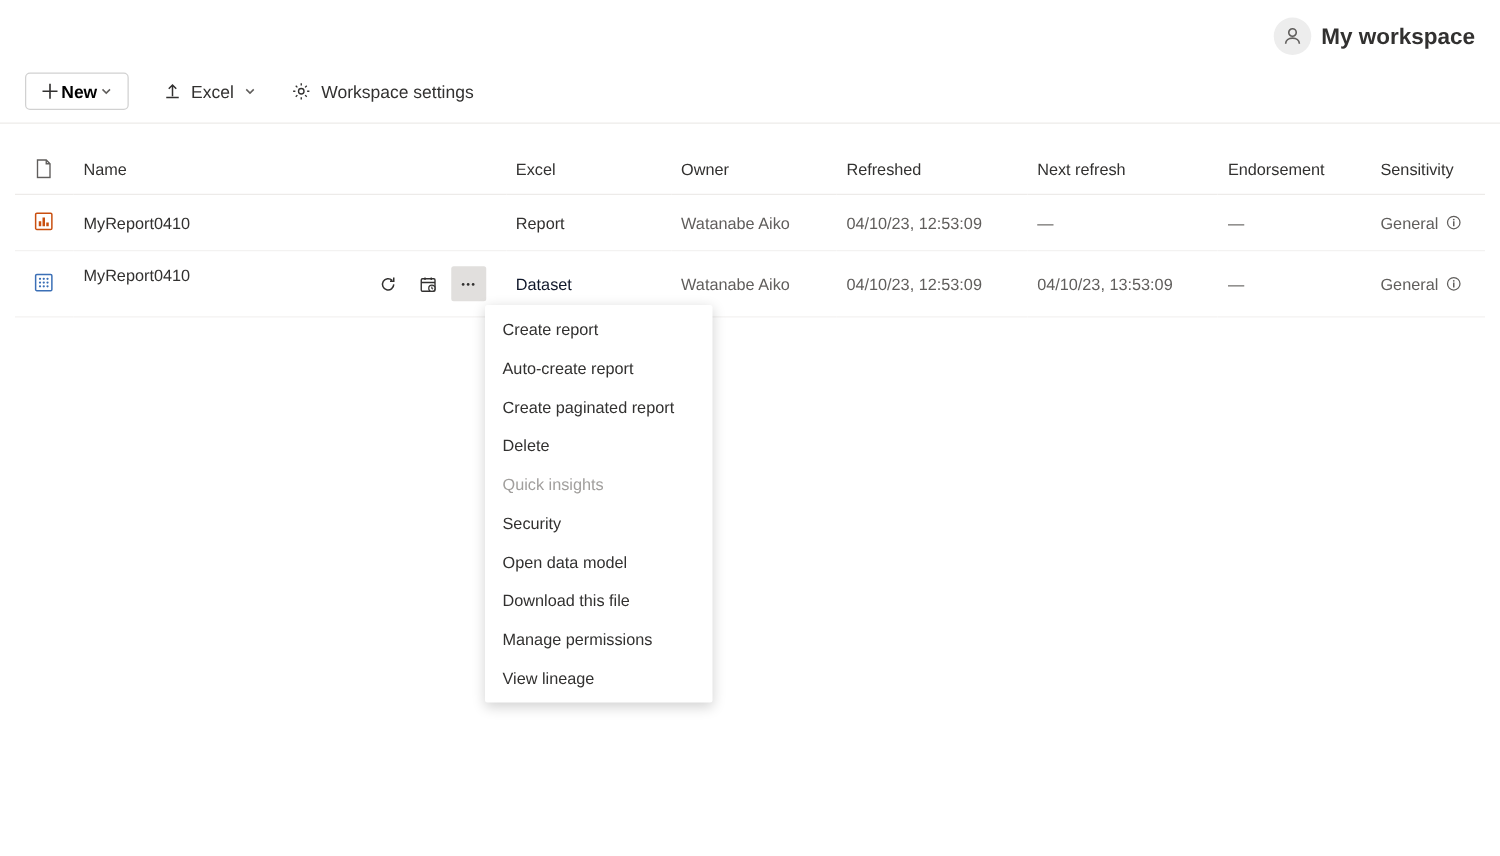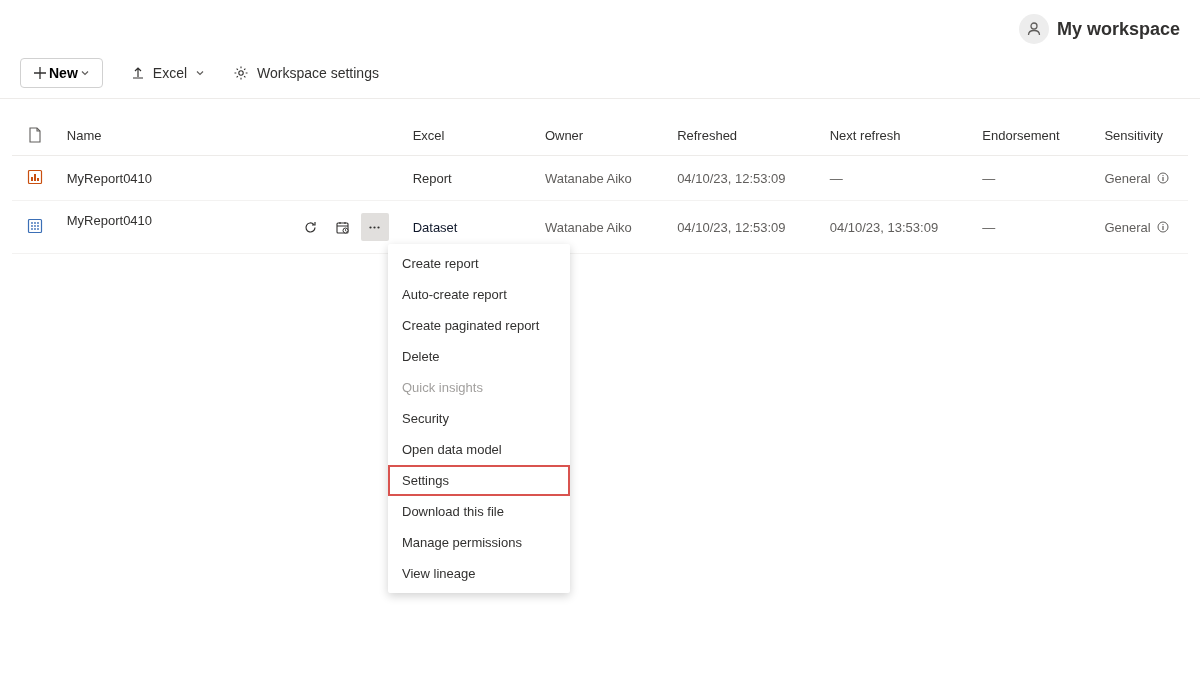--- a/index.html
+++ b/index.html
@@ -313,17 +313,16 @@
 </div>
 
 <div class="context-menu">
   <div class="menu-item">Create report</div>
   <div class="menu-item">Auto-create report</div>
   <div class="menu-item">Create paginated report</div>
   <div class="menu-item">Delete</div>
   <div class="menu-item disabled">Quick insights</div>
   <div class="menu-item">Security</div>
   <div class="menu-item">Open data model</div>
-  <div class="menu-item highlighted">Settings</div>
   <div class="menu-item">Download this file</div>
   <div class="menu-item">Manage permissions</div>
   <div class="menu-item">View lineage</div>
 </div>
 
 </body></html>

